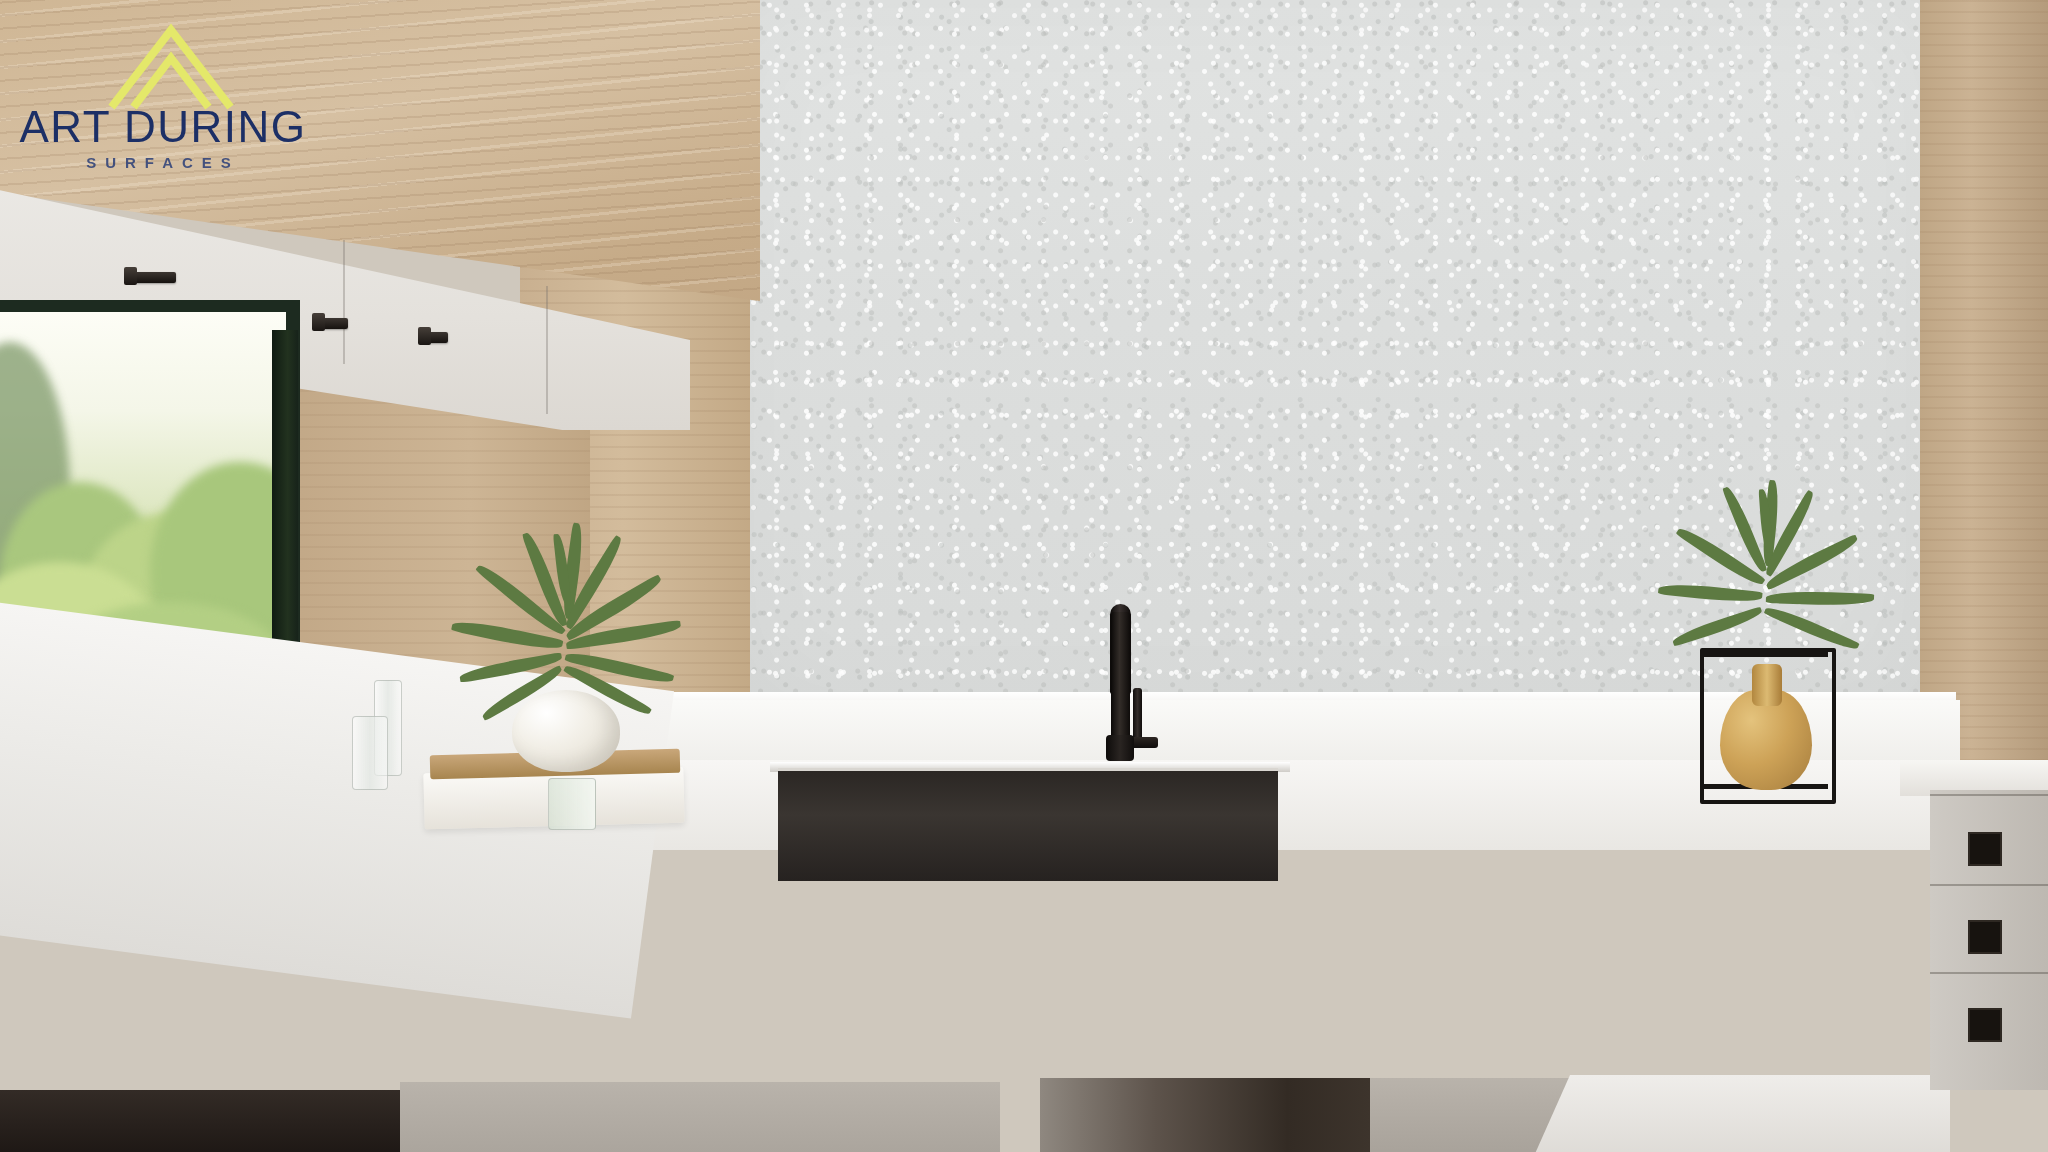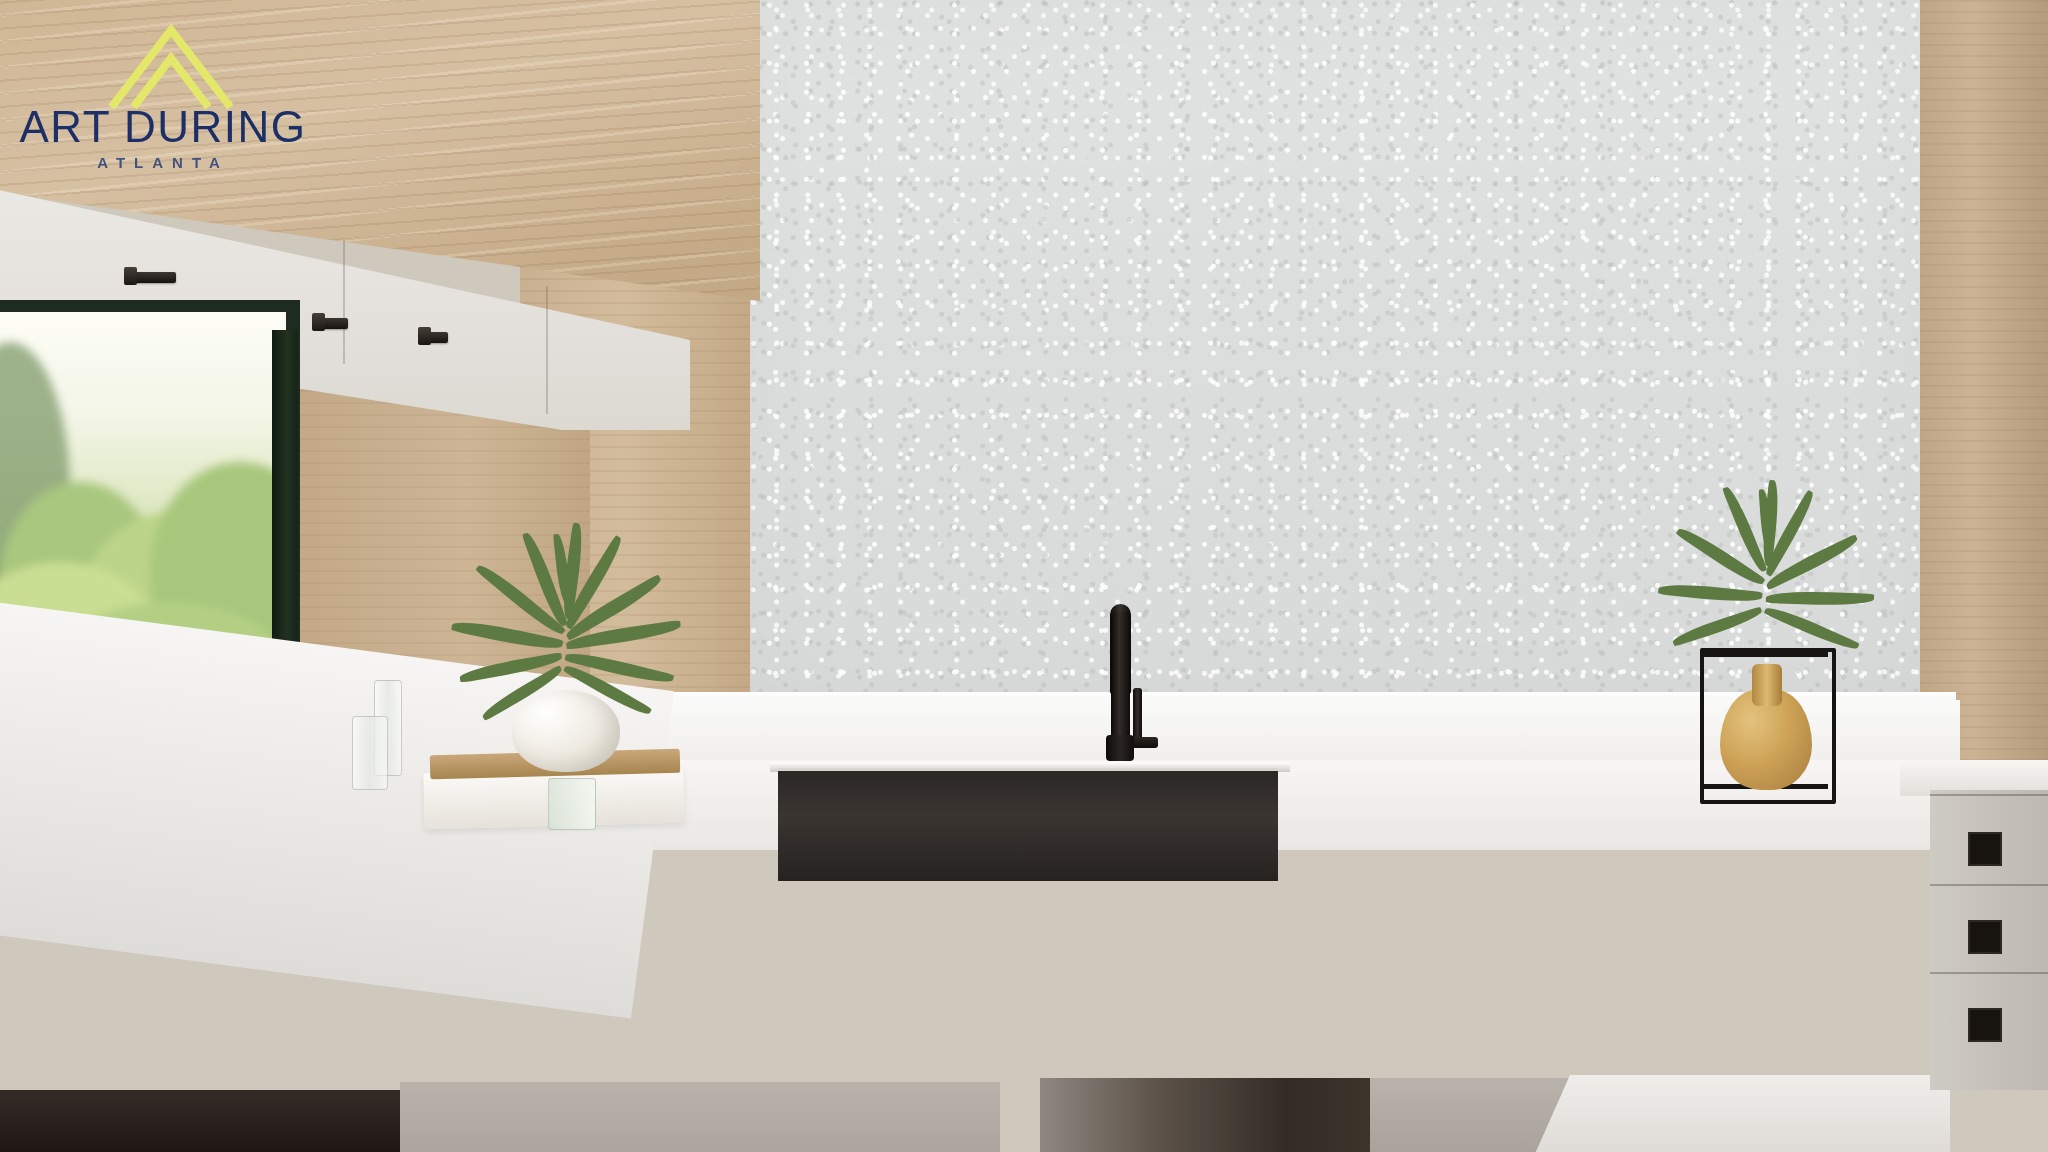--- a/index.html
+++ b/index.html
@@ -526,17 +526,17 @@
     <div class="knob" style="left:1968px; top:1008px;"></div>
 
   </div>
 
   <div class="logo">
     <svg class="logo-mark" viewBox="0 0 130 92">
       <path d="M8 86 L65 12 L122 86" fill="none" stroke="#e4e86a" stroke-width="8" stroke-linecap="square"></path>
       <path d="M30 86 L65 40 L100 86" fill="none" stroke="#e4e86a" stroke-width="8" stroke-linecap="square"></path>
     </svg>
     <div class="logo-word">ART DURING</div>
-    <div class="logo-sub">ATLANTA</div>
+    <div class="logo-sub">SURFACES</div>
   </div>
 
 
 </div>
 
 </body></html>

